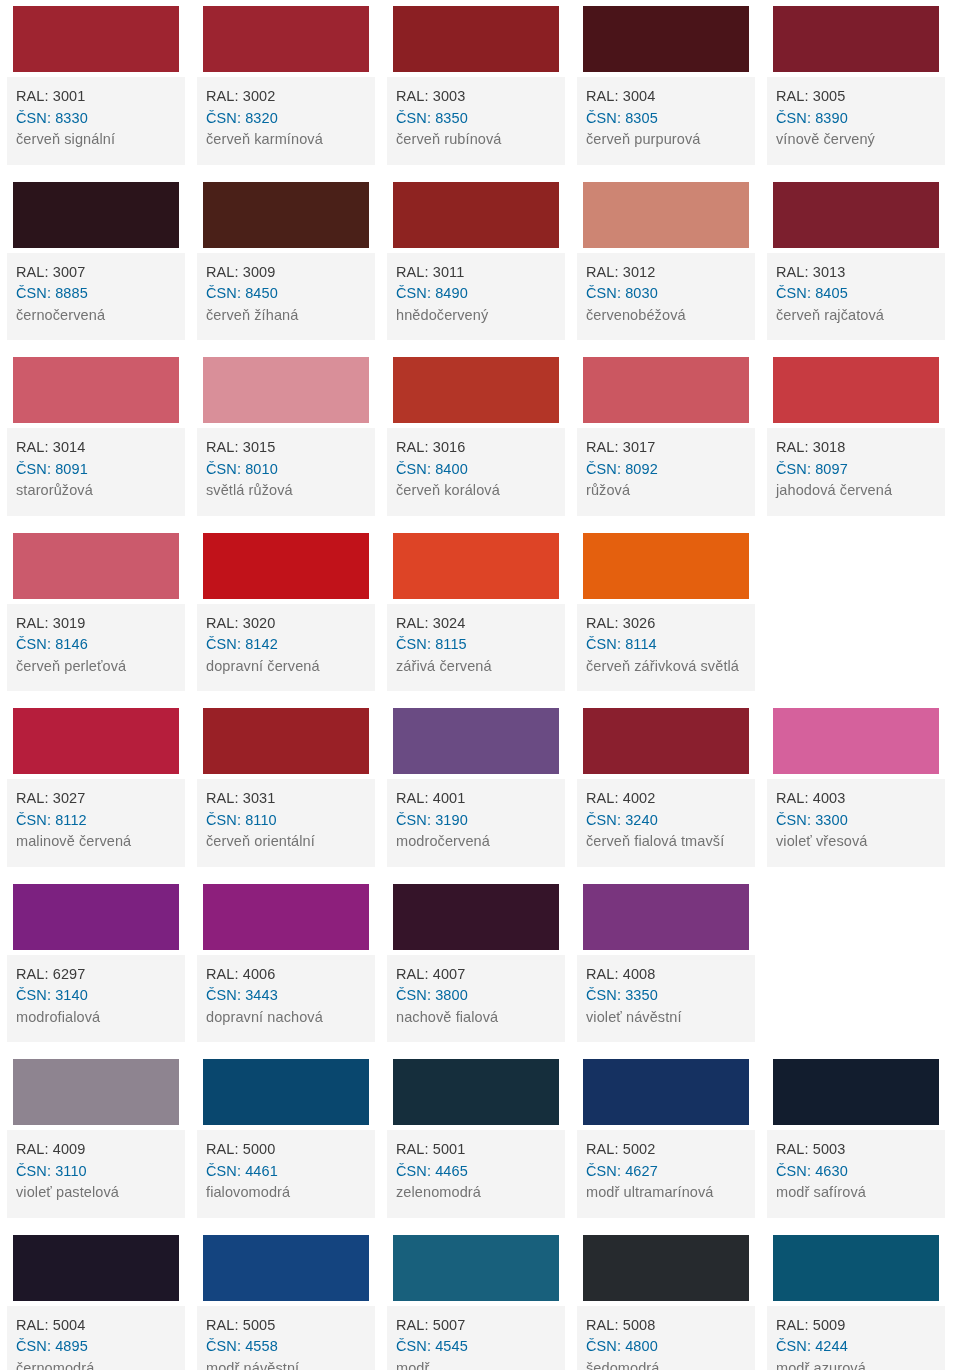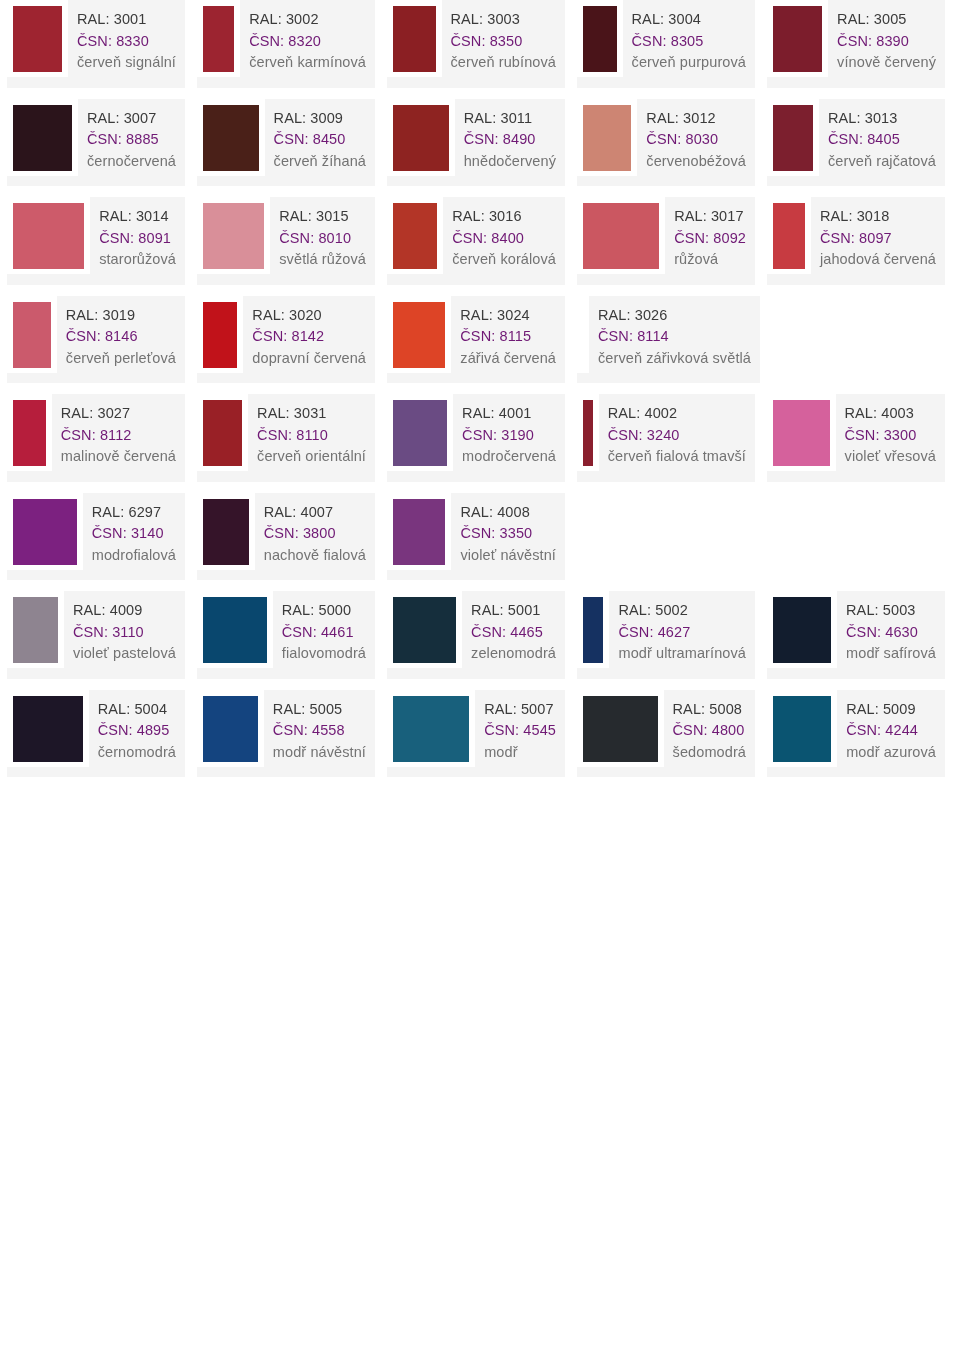--- a/index.html
+++ b/index.html
@@ -28,20 +28,21 @@
     margin: 0;
   }
 
   .swatch-card {
     width: 178px;
     margin-right: 12px;
     margin-bottom: 11px;
     background: #f4f4f4;
     box-sizing: border-box;
     display: flex;
+    flex-direction: column;
   }
   .swatch-card:last-child {
     margin-right: 0;
   }
 
   .swatch-chip {
     width: 100%;
     height: 77px;
     background: #ffffff;
     padding: 6px 6px 5px 6px;
@@ -63,21 +64,21 @@
     font-size: 14.5px;
     line-height: 21.5px;
     color: #3b3b3b;
     white-space: nowrap;
     letter-spacing: 0.1px;
   }
   .swatch-line.ral {
     color: #3b3b3b;
   }
   .swatch-line.csn {
-    color: #701a75;
+    color: #0369a1;
   }
   .swatch-line.name {
     color: #737373;
   }
 </style>
 </head>
 <body style="background: rgb(255, 255, 255);">
 
 <div id="palette">
     <div class="swatch-row">
@@ -336,20 +337,30 @@
           <div class="swatch-chip-inner" style="background-color: rgb(124, 33, 128);"></div>
         </div>
         <div class="swatch-info">
           <div class="swatch-line ral">RAL: 6297</div>
           <div class="swatch-line csn">ČSN: 3140</div>
           <div class="swatch-line name">modrofialová</div>
         </div>
       </div>
       <div class="swatch-card">
         <div class="swatch-chip">
+          <div class="swatch-chip-inner" style="background-color: rgb(141, 31, 124);"></div>
+        </div>
+        <div class="swatch-info">
+          <div class="swatch-line ral">RAL: 4006</div>
+          <div class="swatch-line csn">ČSN: 3443</div>
+          <div class="swatch-line name">dopravní nachová</div>
+        </div>
+      </div>
+      <div class="swatch-card">
+        <div class="swatch-chip">
           <div class="swatch-chip-inner" style="background-color: rgb(53, 20, 41);"></div>
         </div>
         <div class="swatch-info">
           <div class="swatch-line ral">RAL: 4007</div>
           <div class="swatch-line csn">ČSN: 3800</div>
           <div class="swatch-line name">nachově fialová</div>
         </div>
       </div>
       <div class="swatch-card">
         <div class="swatch-chip">

